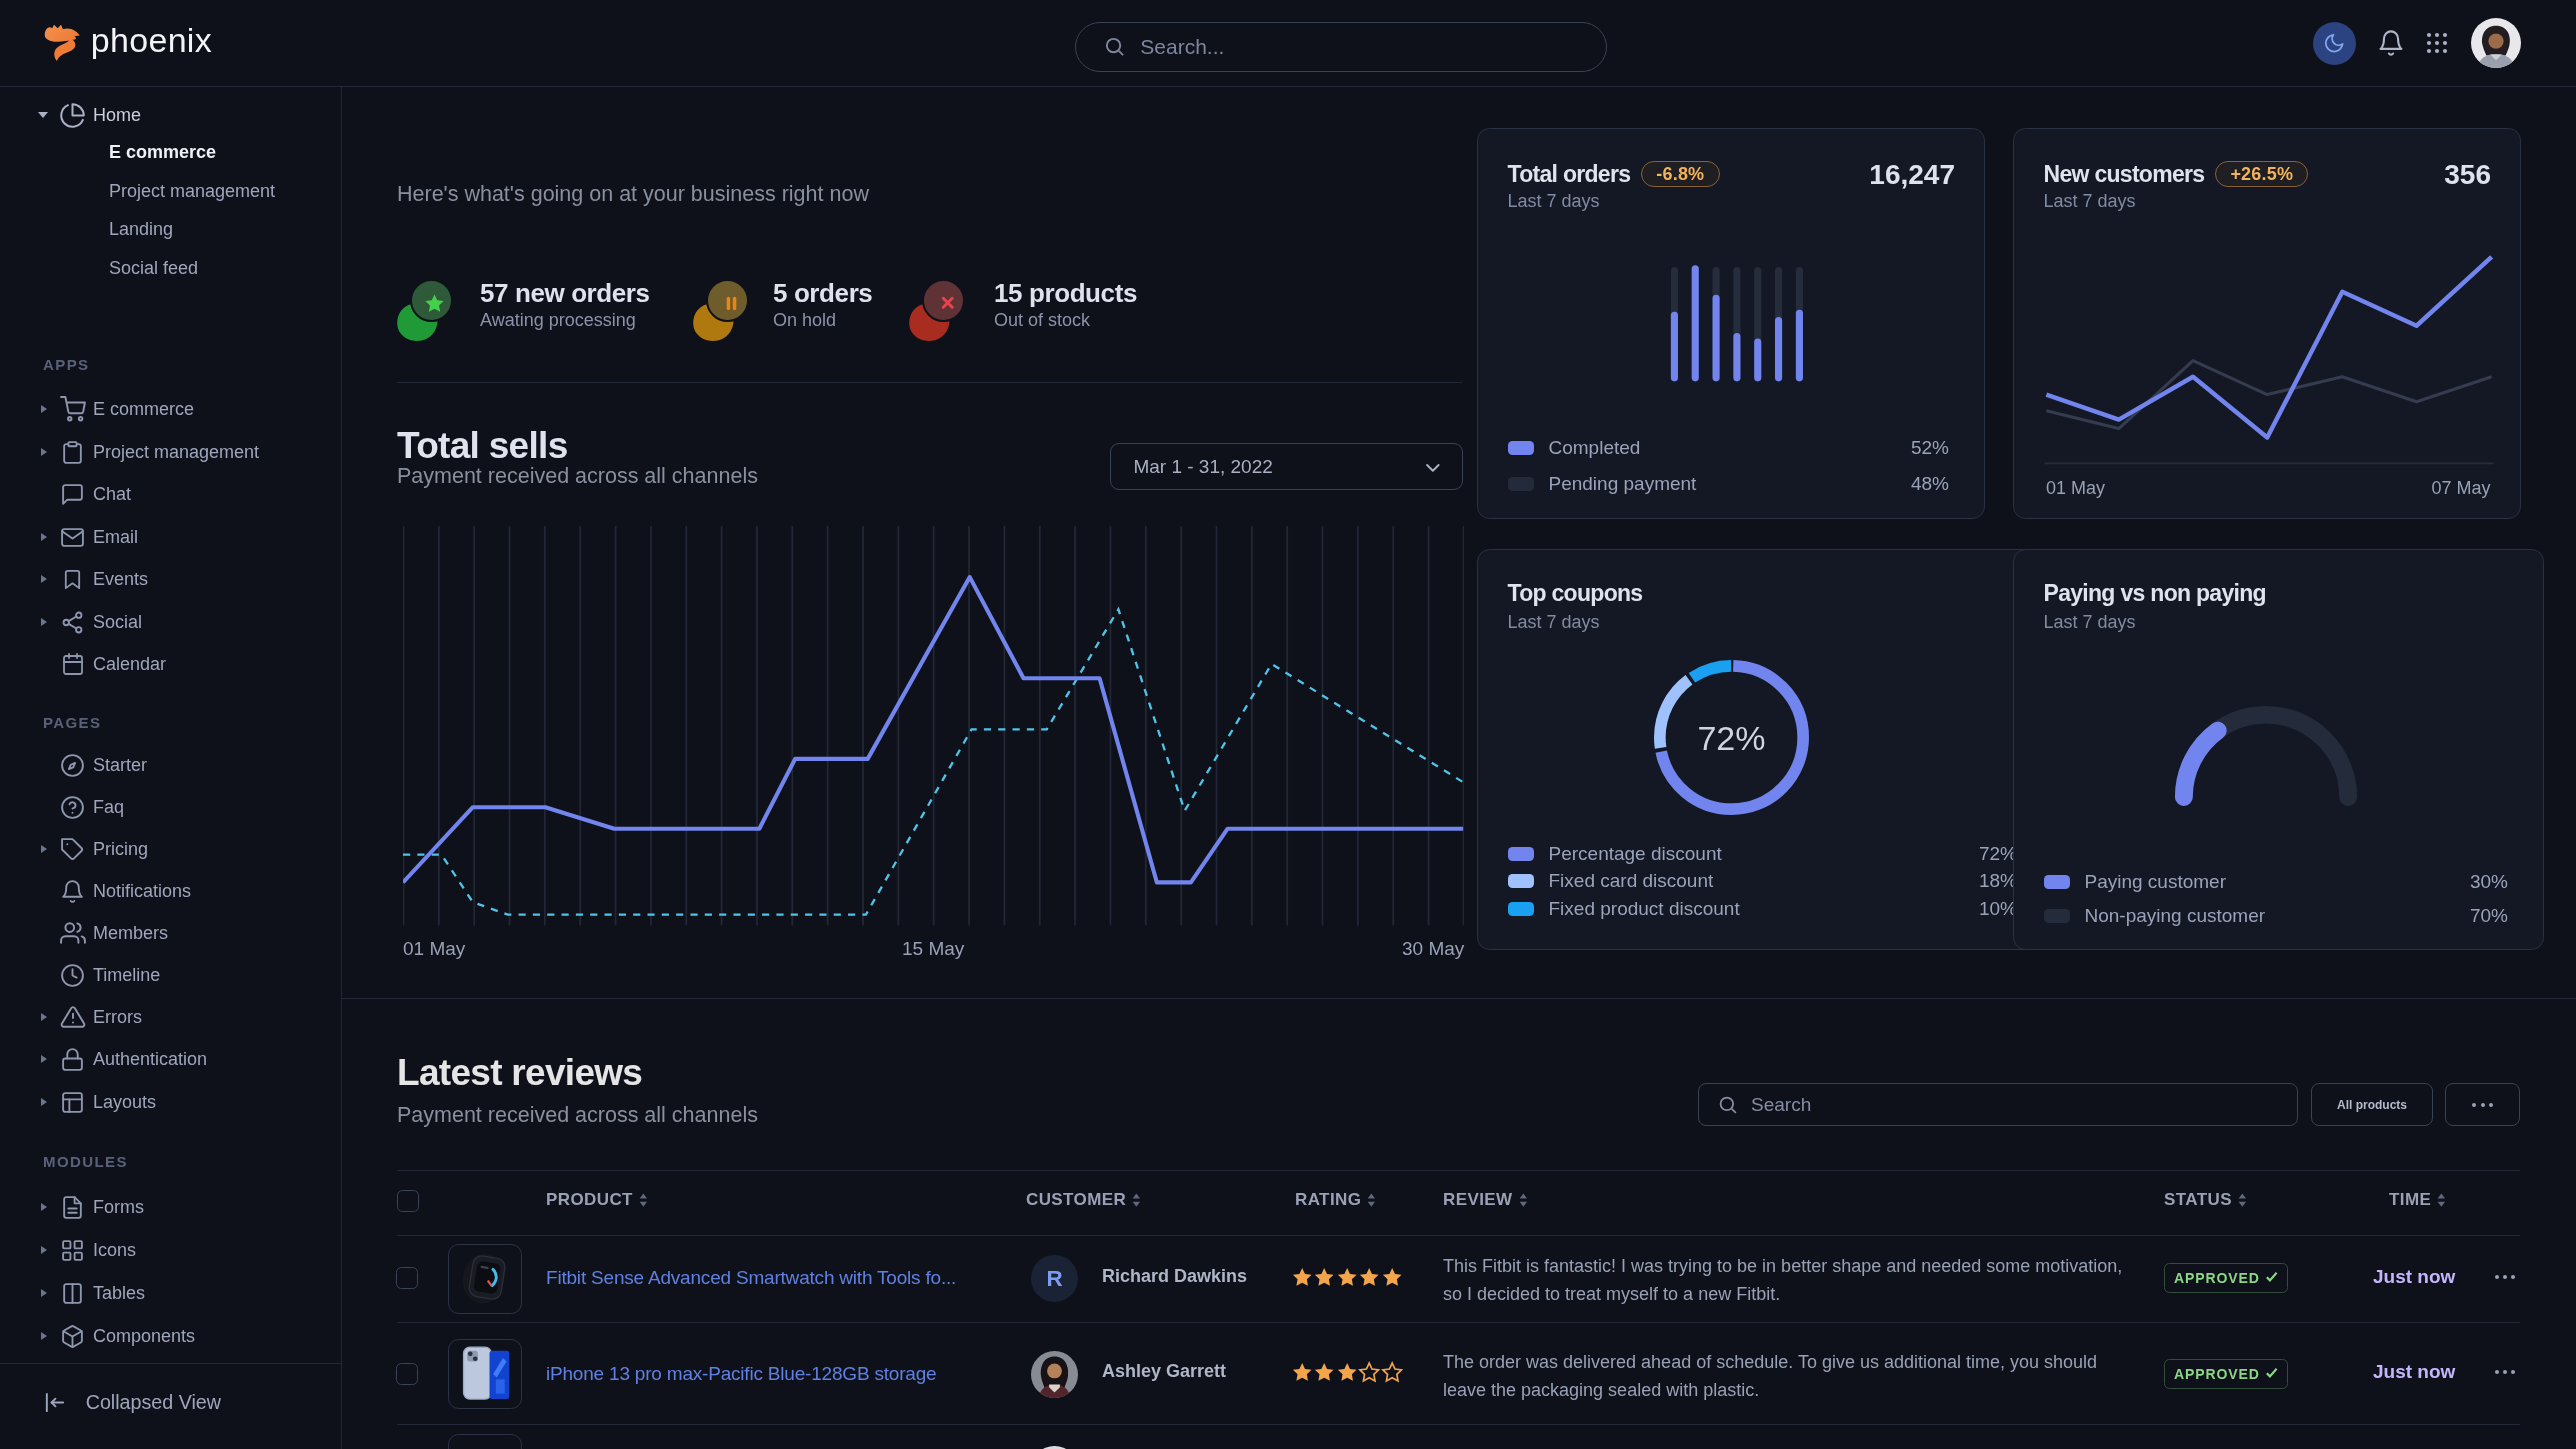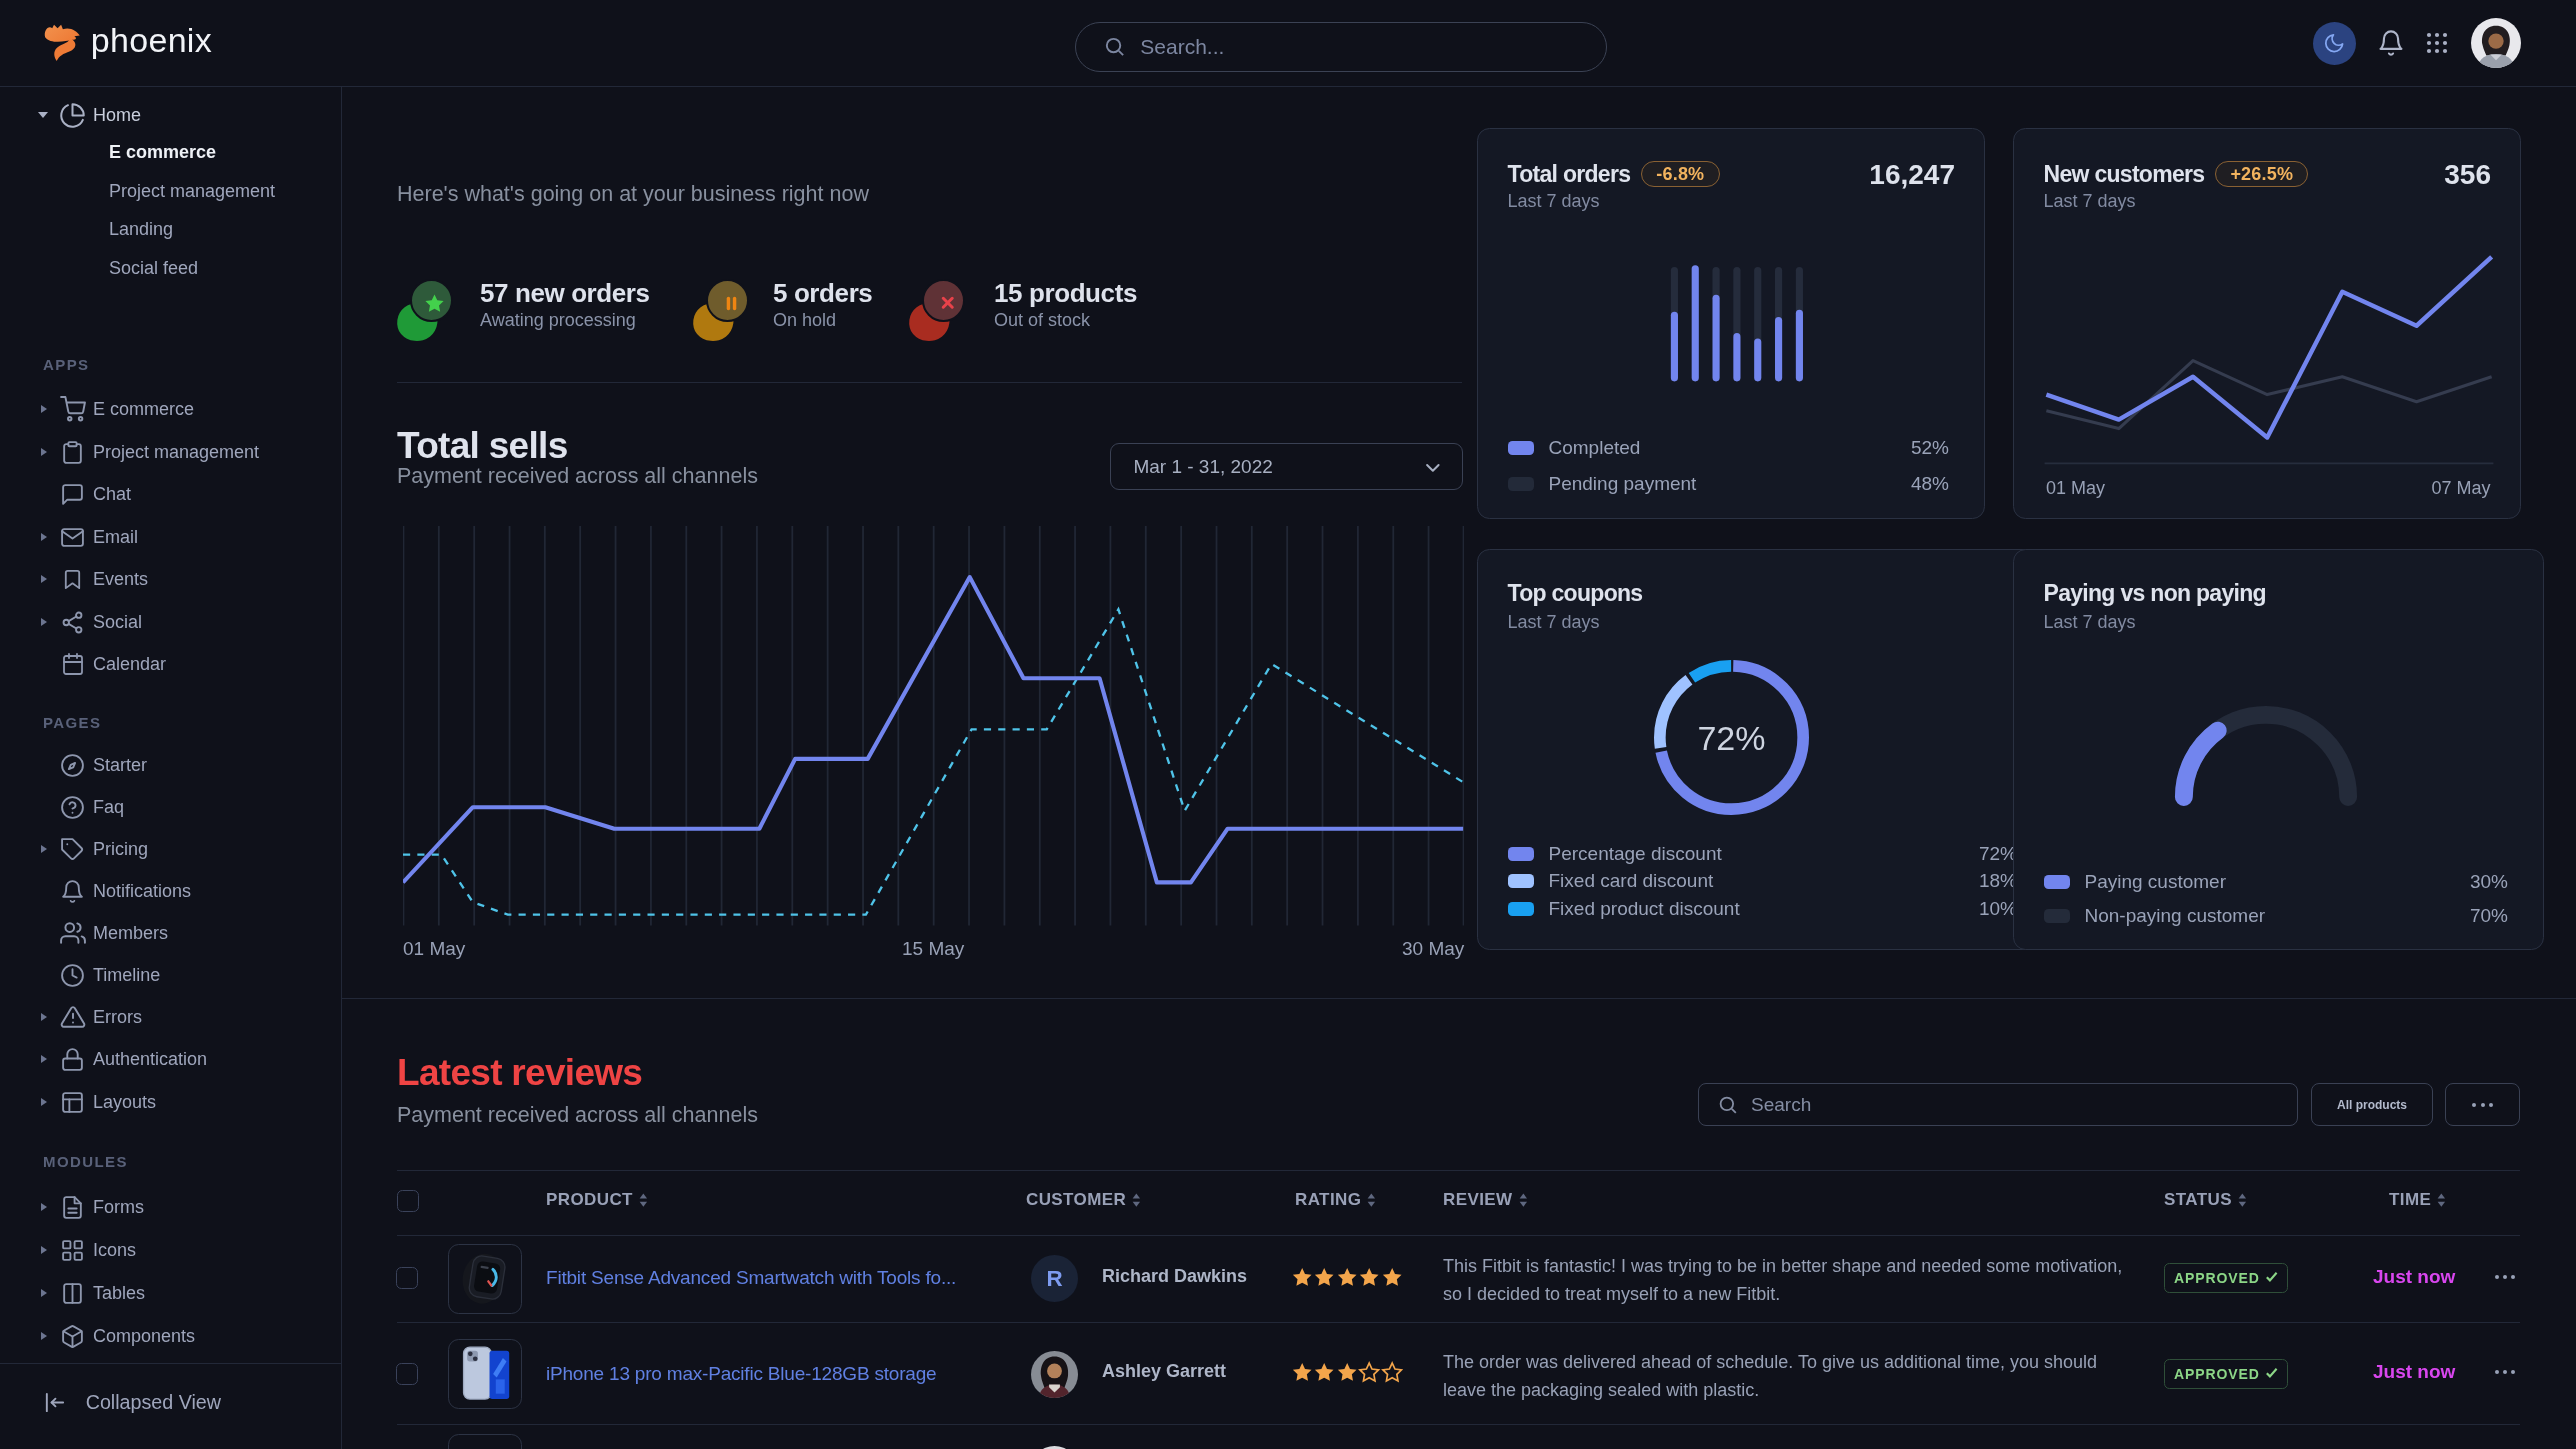--- a/index.html
+++ b/index.html
@@ -41,34 +41,34 @@
 
 .card { position:absolute; background:#141824; border:0.9px solid #2a3142; border-radius:12.5px; }
 .card .ctitle { position:absolute; left:29.5px; top:32px; font-size:23px; font-weight:700; color:#dfe3ed; white-space:nowrap; letter-spacing:-0.7px; line-height:1; display:flex; align-items:center; }
 .card .csub { position:absolute; left:29.5px; top:63px; font-size:18px; color:#828ba2; line-height:1; }
 .card .cval { position:absolute; right:29px; top:32px; font-size:28px; font-weight:700; color:#dee2ec; line-height:1; }
 .badge { display:inline-block; height:26px; line-height:24px; padding:0 14.3px; border:0.9px solid #8a6133; border-radius:13.4px; color:#f2b35e; font-size:18px; font-weight:700; letter-spacing:0.2px; background:rgba(85,62,30,0.18); margin-left:10.7px; }
 .legrow { position:absolute; display:flex; align-items:center; font-size:19px; color:#9aa3b9; }
 .legrow .sw { width:26px; height:13.4px; border-radius:4.5px; margin-right:15px; }
 .legval { position:absolute; font-size:19px; color:#9aa3b9; }
 
-h2.reviews { position:absolute; left:397px; font-size:37px; font-weight:700; color:#ef4444; line-height:1; letter-spacing:-0.7px; }
+h2.reviews { position:absolute; left:397px; font-size:37px; font-weight:700; color:#e5e5e5; line-height:1; letter-spacing:-0.7px; }
 .revsub { position:absolute; left:397px; font-size:21.5px; color:#88909f; line-height:1; }
 #revsearch { position:absolute; left:1698px; top:1083px; width:600px; height:43px; border:0.9px solid #3a4154; border-radius:8px; display:flex; align-items:center; color:#848da3; font-size:19px; }
 #revsearch svg { margin-left:18px; margin-right:12.5px; }
 .btn { position:absolute; top:1083px; height:43px; border:0.9px solid #3a4154; border-radius:8px; color:#b3bacc; font-size:12px; font-weight:700; display:flex; align-items:center; justify-content:center; }
 
 .th { position:absolute; top:1190px; font-size:17px; font-weight:700; color:#99a1b7; letter-spacing:0.4px; white-space:nowrap; }
 .checkbox { position:absolute; width:22.4px; height:22.4px; border:0.9px solid #3a425a; border-radius:5.4px; background:transparent; }
 .thumb { position:absolute; width:74px; height:70px; border:0.9px solid #2c3344; border-radius:10.7px; }
 .plink { position:absolute; font-size:19px; font-weight:500; color:#6080e2; white-space:nowrap; letter-spacing:-0.2px; line-height:1; }
 .cname { position:absolute; font-size:18px; font-weight:700; color:#aeb6c8; white-space:nowrap; line-height:1; }
 .review { position:absolute; font-size:18px; color:#98a1b6; line-height:28px; white-space:nowrap; }
 .approved { position:absolute; height:29.5px; line-height:28px; padding:0 9px; border:0.9px solid #2f4f39; border-radius:5.4px; color:#8cd687; font-size:14px; font-weight:700; letter-spacing:0.9px; }
-.justnow { position:absolute; font-size:19px; font-weight:700; color:#d946ef; line-height:1; }
+.justnow { position:absolute; font-size:19px; font-weight:700; color:#c4b5fd; line-height:1; }
 .dots { position:absolute; color:#8a93a9; font-size:21.5px; font-weight:700; letter-spacing:0.9px; }
 .stars { position:absolute; display:flex; }
 .dot { width:4px; height:4px; border-radius:50%; background:#98a1b6; }
 </style>
 </head>
 <body>
 <div id="app">
 
 <div id="topbar">
   <div id="logo">

